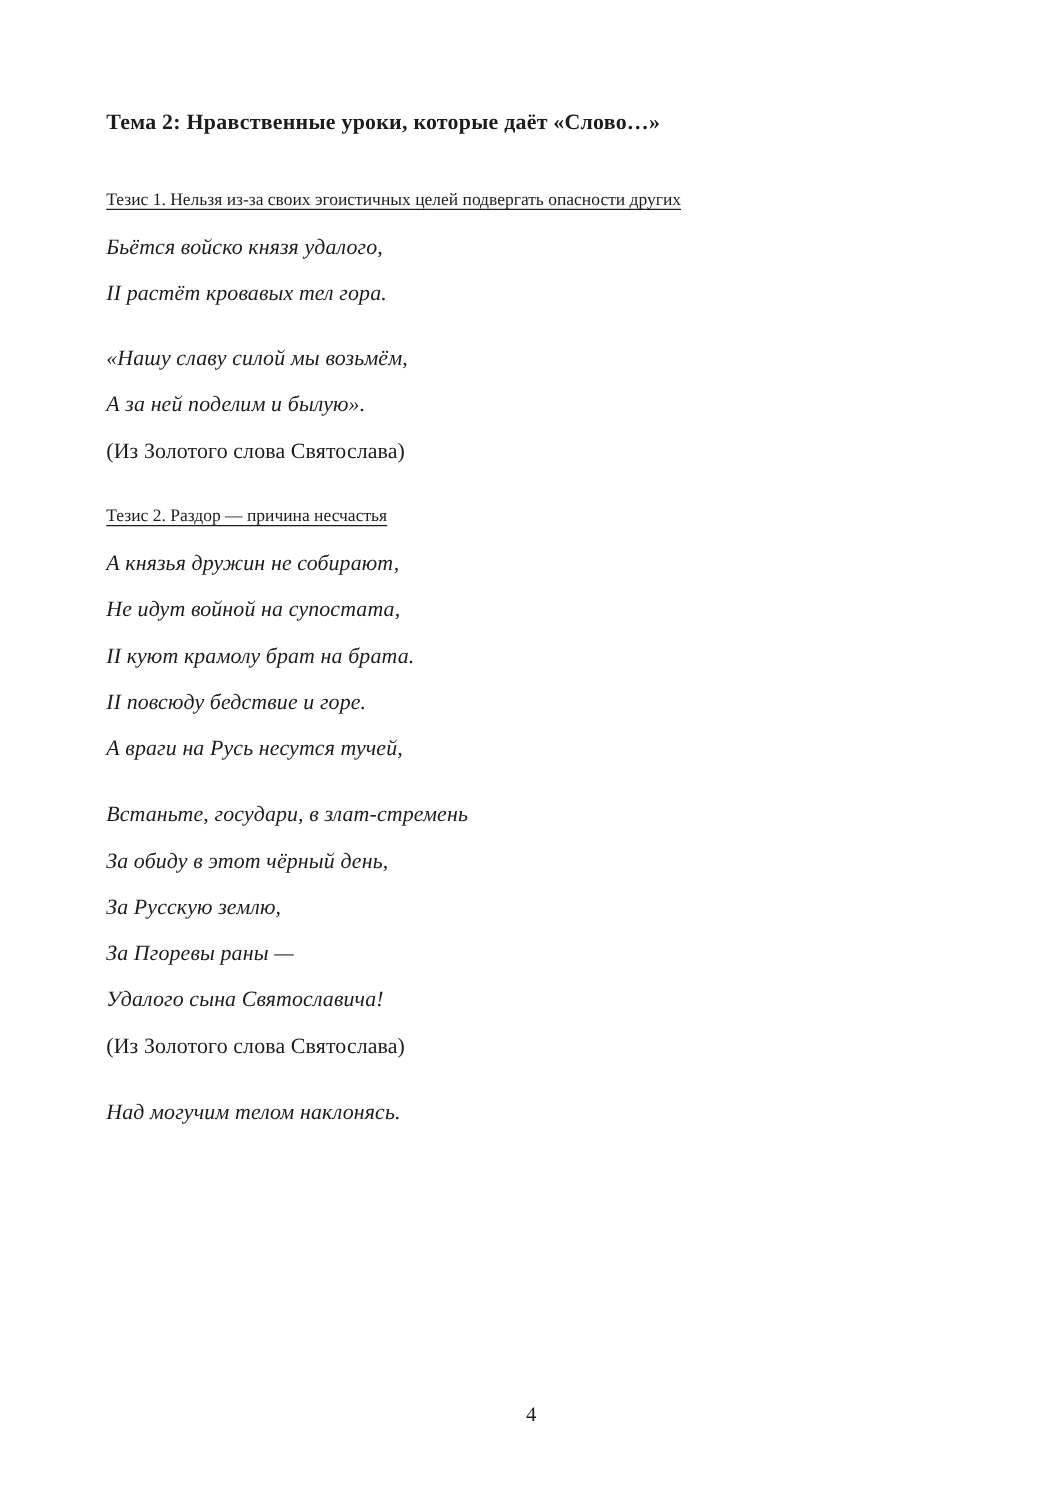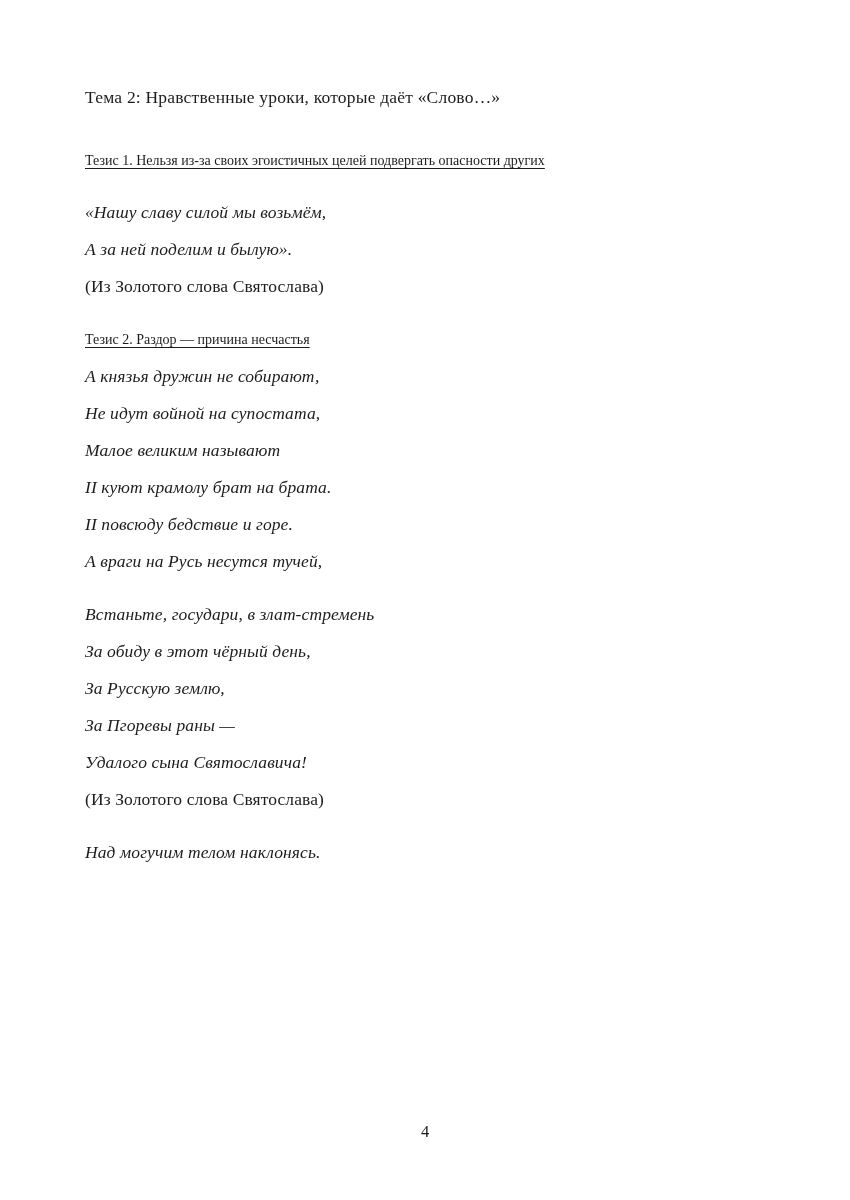--- a/index.html
+++ b/index.html
@@ -22,21 +22,21 @@
     background: #ffffff;
   }
   .content {
     position: absolute;
     left: 85px;
     top: 84px;
     width: 700px;
   }
   .title {
     font-size: 17.5px;
-    font-weight: normal;
+    font-weight: bold;
     line-height: 26px;
     margin: 0 0 32px 0;
     letter-spacing: 0.2px;
   }
   .thesis-section {
     margin-top: 16px;
   }
   #sections .thesis-section:first-child {
     margin-top: 0;
   }
@@ -74,20 +74,25 @@
 </head>
 <body>
 
 <div class="page">
   <main class="content">
     <h1 class="title">Тема 2: Нравственные уроки, которые даёт «Слово…»</h1>
     <div id="sections">
   <section class="thesis-section">
     <div class="thesis-heading">Тезис 1. Нельзя из-за своих эгоистичных целей подвергать опасности других</div>
     <div class="blocks">
+  <div class="block italic">
+  <p class="line">Бьётся войско князя удалого,</p>
+
+  <p class="line">II растёт кровавых тел гора.</p>
+</div>
 
   <div class="block italic gap">
 
   <p class="line">«Нашу славу силой мы возьмём,</p>
 
   <p class="line">А за ней поделим и былую».</p>
 </div>
 
   <div class="block regular">
   <p class="line">(Из Золотого слова Святослава)</p>
@@ -96,21 +101,20 @@
   </section>
 
   <section class="thesis-section">
     <div class="thesis-heading">Тезис 2. Раздор — причина несчастья</div>
     <div class="blocks">
   <div class="block italic">
   <p class="line">А князья дружин не собирают,</p>
 
   <p class="line">Не идут войной на супостата,</p>
 
-  <p class="line">Малое великим называют</p>
 
   <p class="line">II куют крамолу брат на брата.</p>
 
   <p class="line">II повсюду бедствие и горе.</p>
 
   <p class="line">А враги на Русь несутся тучей,</p>
 </div>
 </div>
   </section>
 

